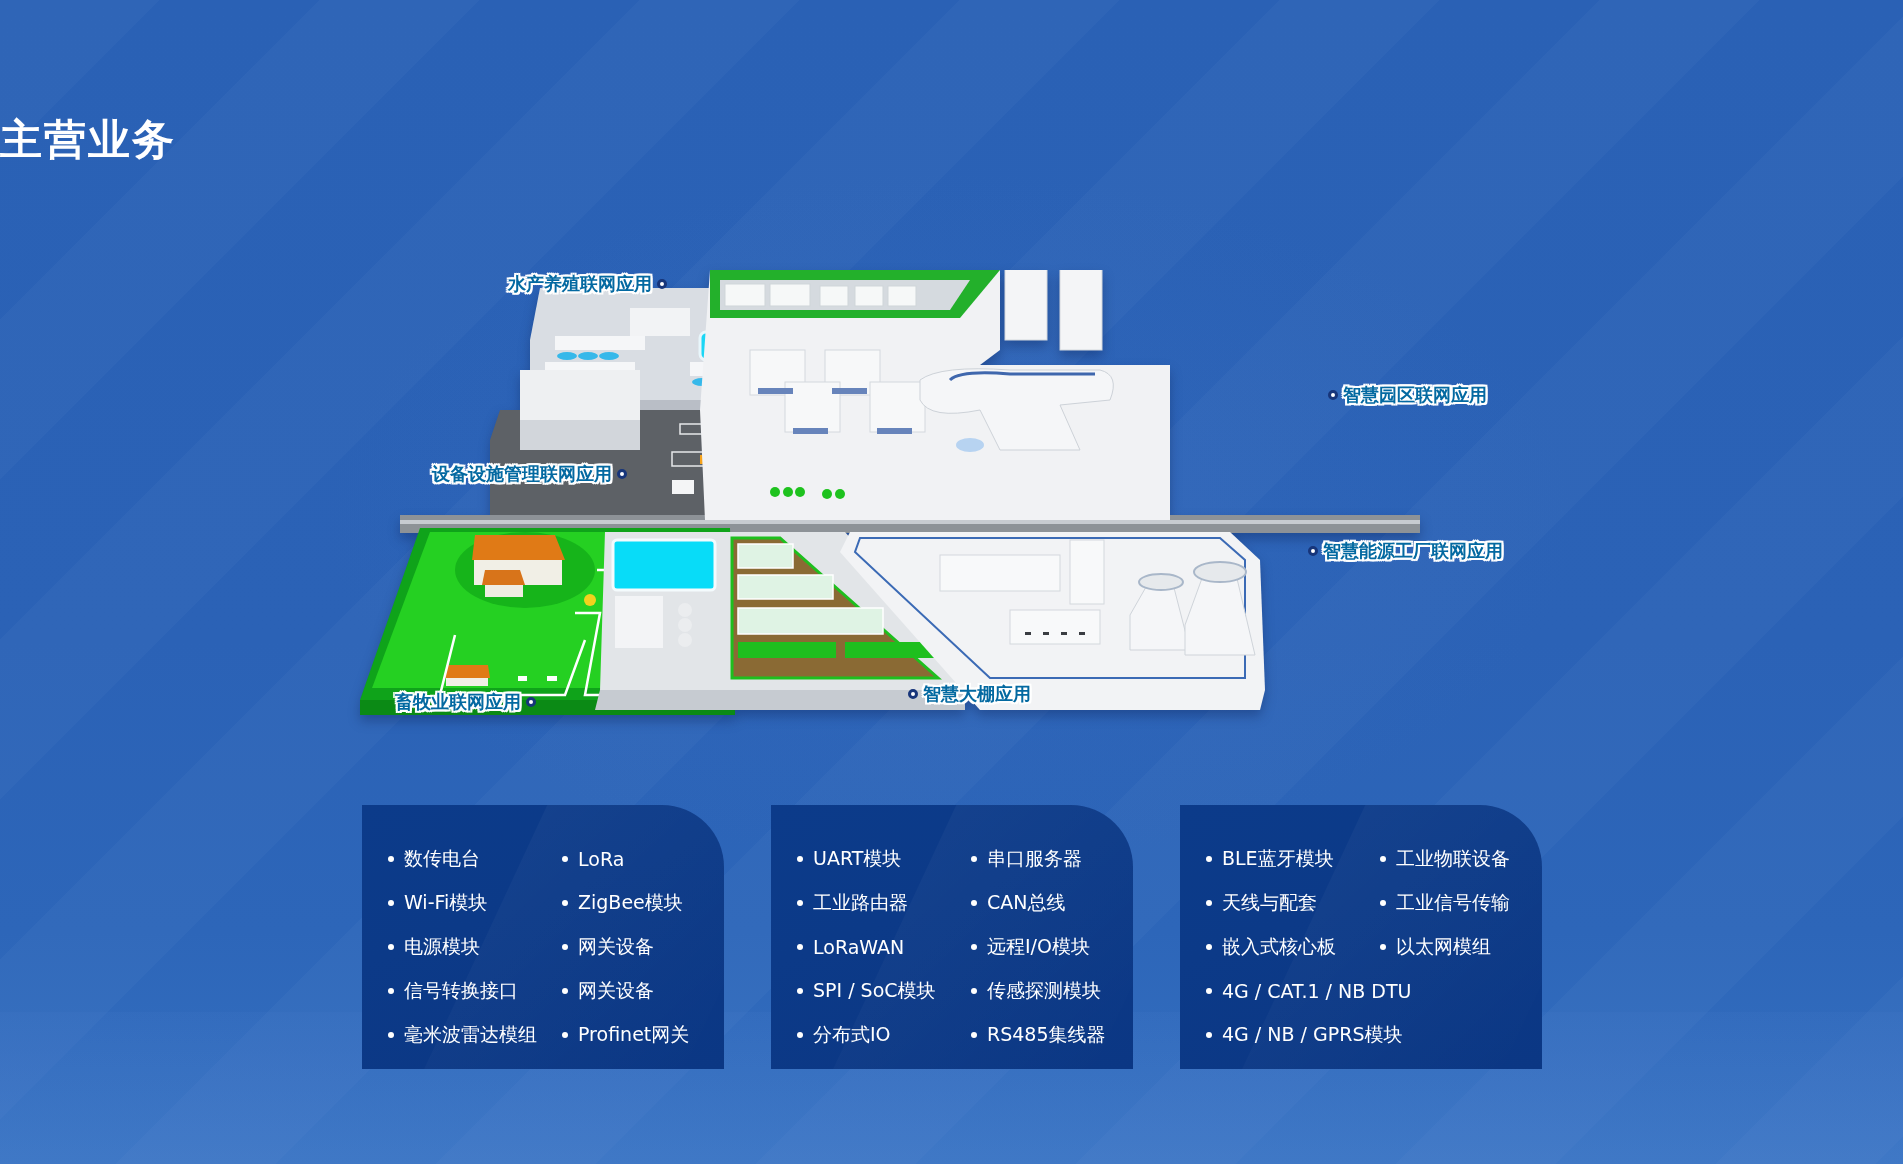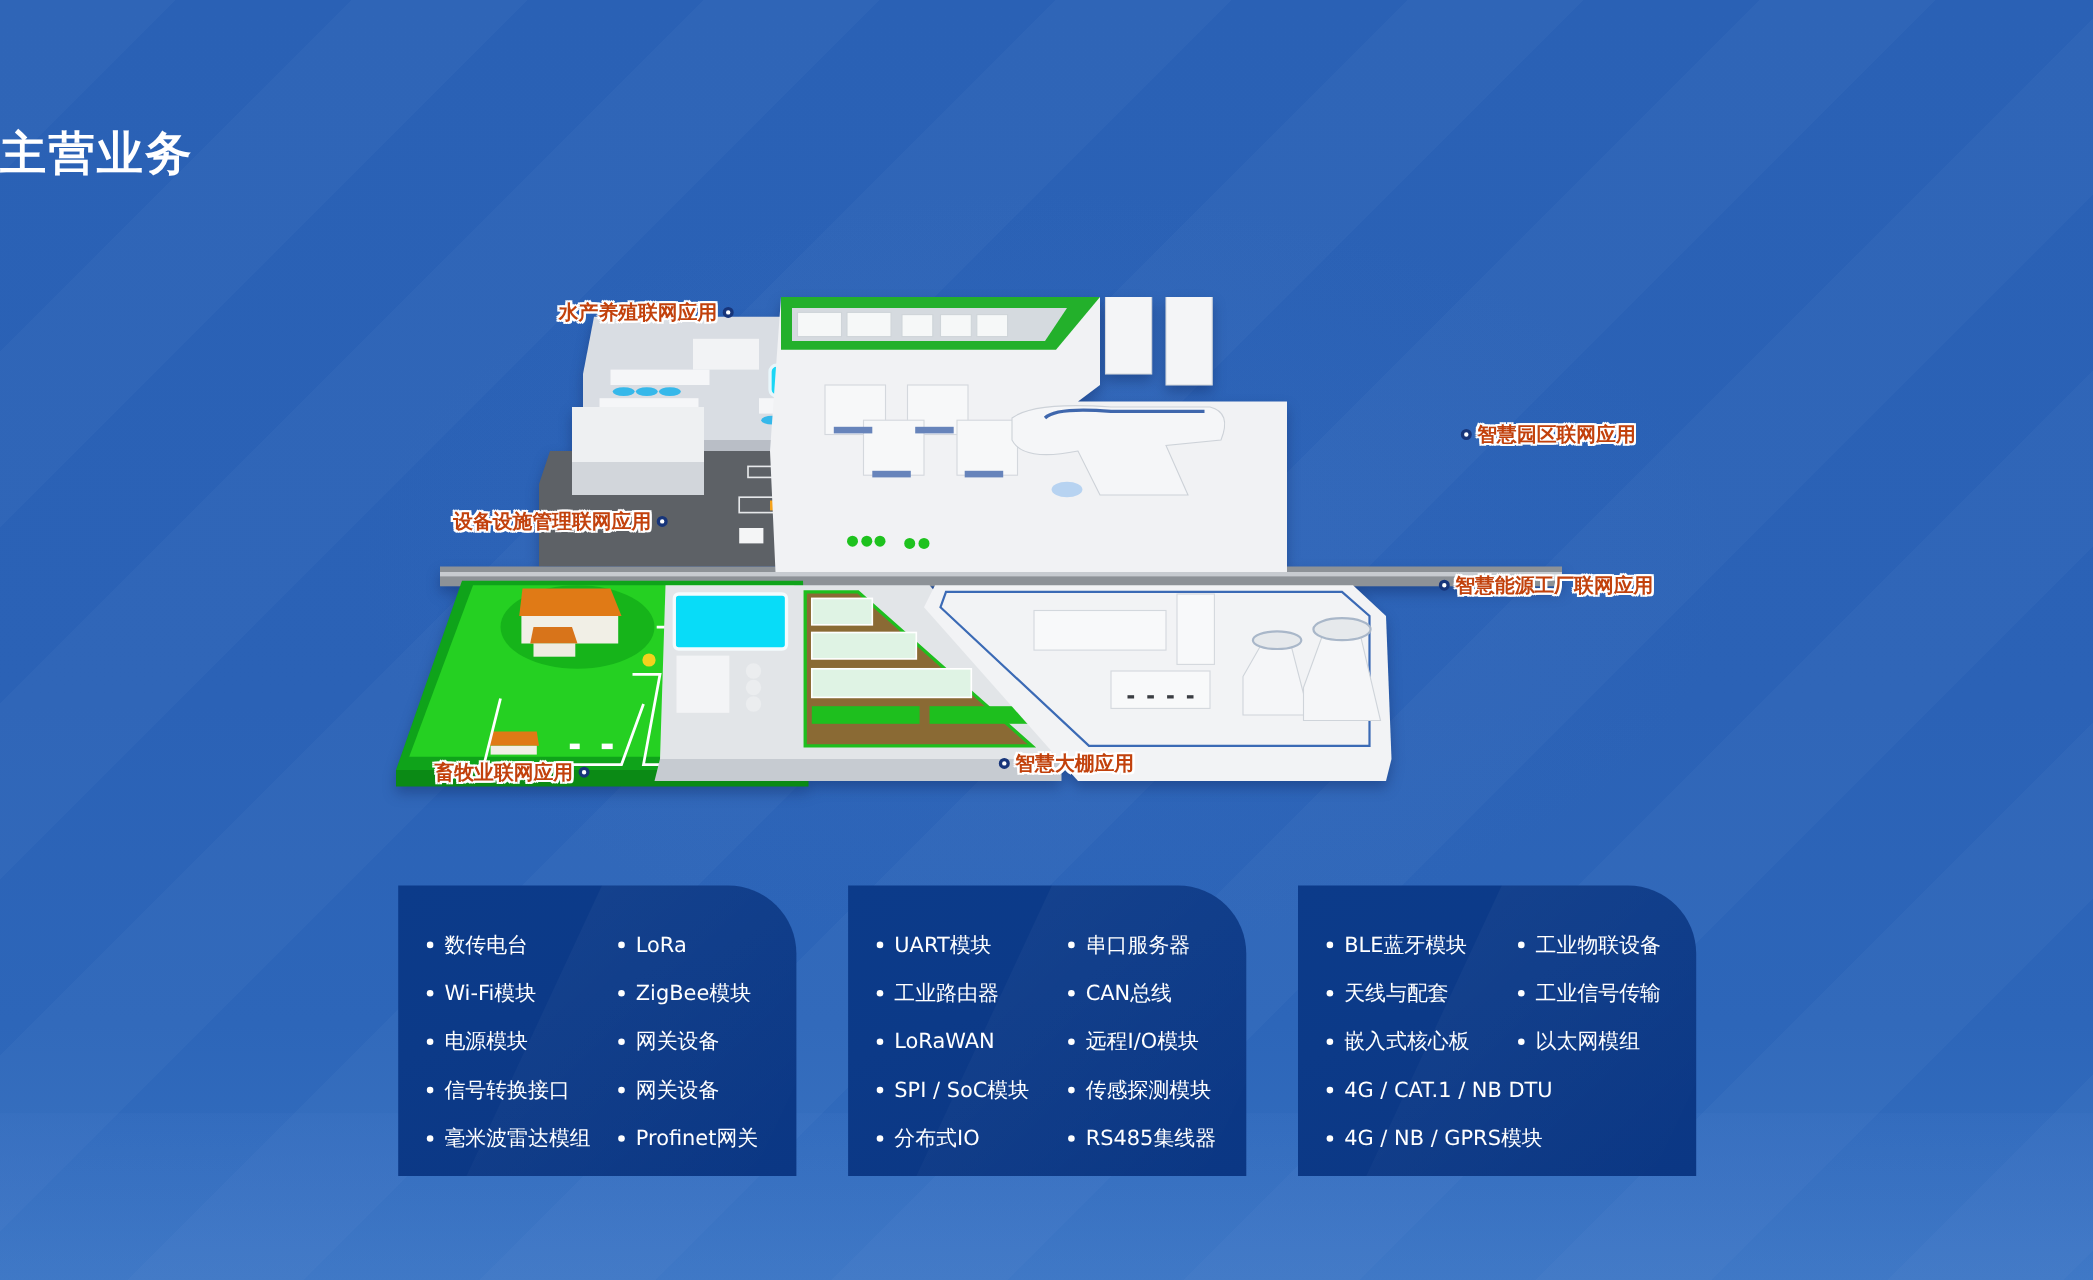--- a/index.html
+++ b/index.html
@@ -27,21 +27,21 @@
       color: #ffffff;
       font-size: 42px; font-weight: bold; letter-spacing: 2px;
     }
 
     
     .scene { position: absolute; left: 360px; top: 270px; width: 1180px; height: 460px; }
     .shadow { filter: drop-shadow(0 6px 6px rgba(10,30,80,0.35)); }
 
     .label {
       position: absolute; display: flex; align-items: center; gap: 5px;
-      color: #c2410c; font-size: 18px; font-weight: bold; white-space: nowrap;
+      color: #0369a1; font-size: 18px; font-weight: bold; white-space: nowrap;
       text-shadow: -2px 0 #fff, 2px 0 #fff, 0 -2px #fff, 0 2px #fff,
                    -2px -2px #fff, 2px 2px #fff, -2px 2px #fff, 2px -2px #fff;
     }
     .label .dot {
       width: 10px; height: 10px; border-radius: 50%;
       background: #fff; border: 3px solid #17357a; flex: 0 0 auto;
     }
 
     
     .cards { position: absolute; top: 805px; left: 362px; display: flex; gap: 47px; justify-content: center; }
@@ -233,37 +233,37 @@
       <path d="M825,355 L845,300 L875,300 L895,385 L825,385 Z" fill="#f5f6f8" stroke="#cfd4da"></path>
       <ellipse cx="860" cy="302" rx="26" ry="10" fill="#e6e9ec" stroke="#a9b7c9" stroke-width="2"></ellipse>
     </g>
   </svg>
 
   
   <div class="label" style="left:148px; top:2px;">
     <span>水产养殖联网应用</span>
     <span class="dot"></span>
   </div>
-  <div class="label" style="left:52px; top:192px;text-align:center;">
+  <div class="label" style="left:72px; top:192px;text-align:center;">
     <span>设备设施管理联网应用</span>
     <span class="dot"></span>
   </div>
   <div class="label" style="left:10px; top:420px;padding-left:25px;">
     <span>畜牧业联网应用</span>
     <span class="dot"></span>
   </div>
   <div class="label" style="left:548px; top:412px;">
     <span class="dot"></span>
     <span>智慧大棚应用</span>
   </div>
   <div class="label" style="left:968px; top:70px;margin-top:43px;">
     <span class="dot"></span>
     <span>智慧园区联网应用</span>
   </div>
-  <div class="label" style="left:948px; top:250px;">
+  <div class="label" style="left:948px; top:269px;">
     <span class="dot"></span>
     <span>智慧能源工厂联网应用</span>
   </div>
 </div>
 
 <div class="cards">
   <div class="card">
     <div class="card-grid">
       <div class="card-item">
           <span class="bullet"></span>

